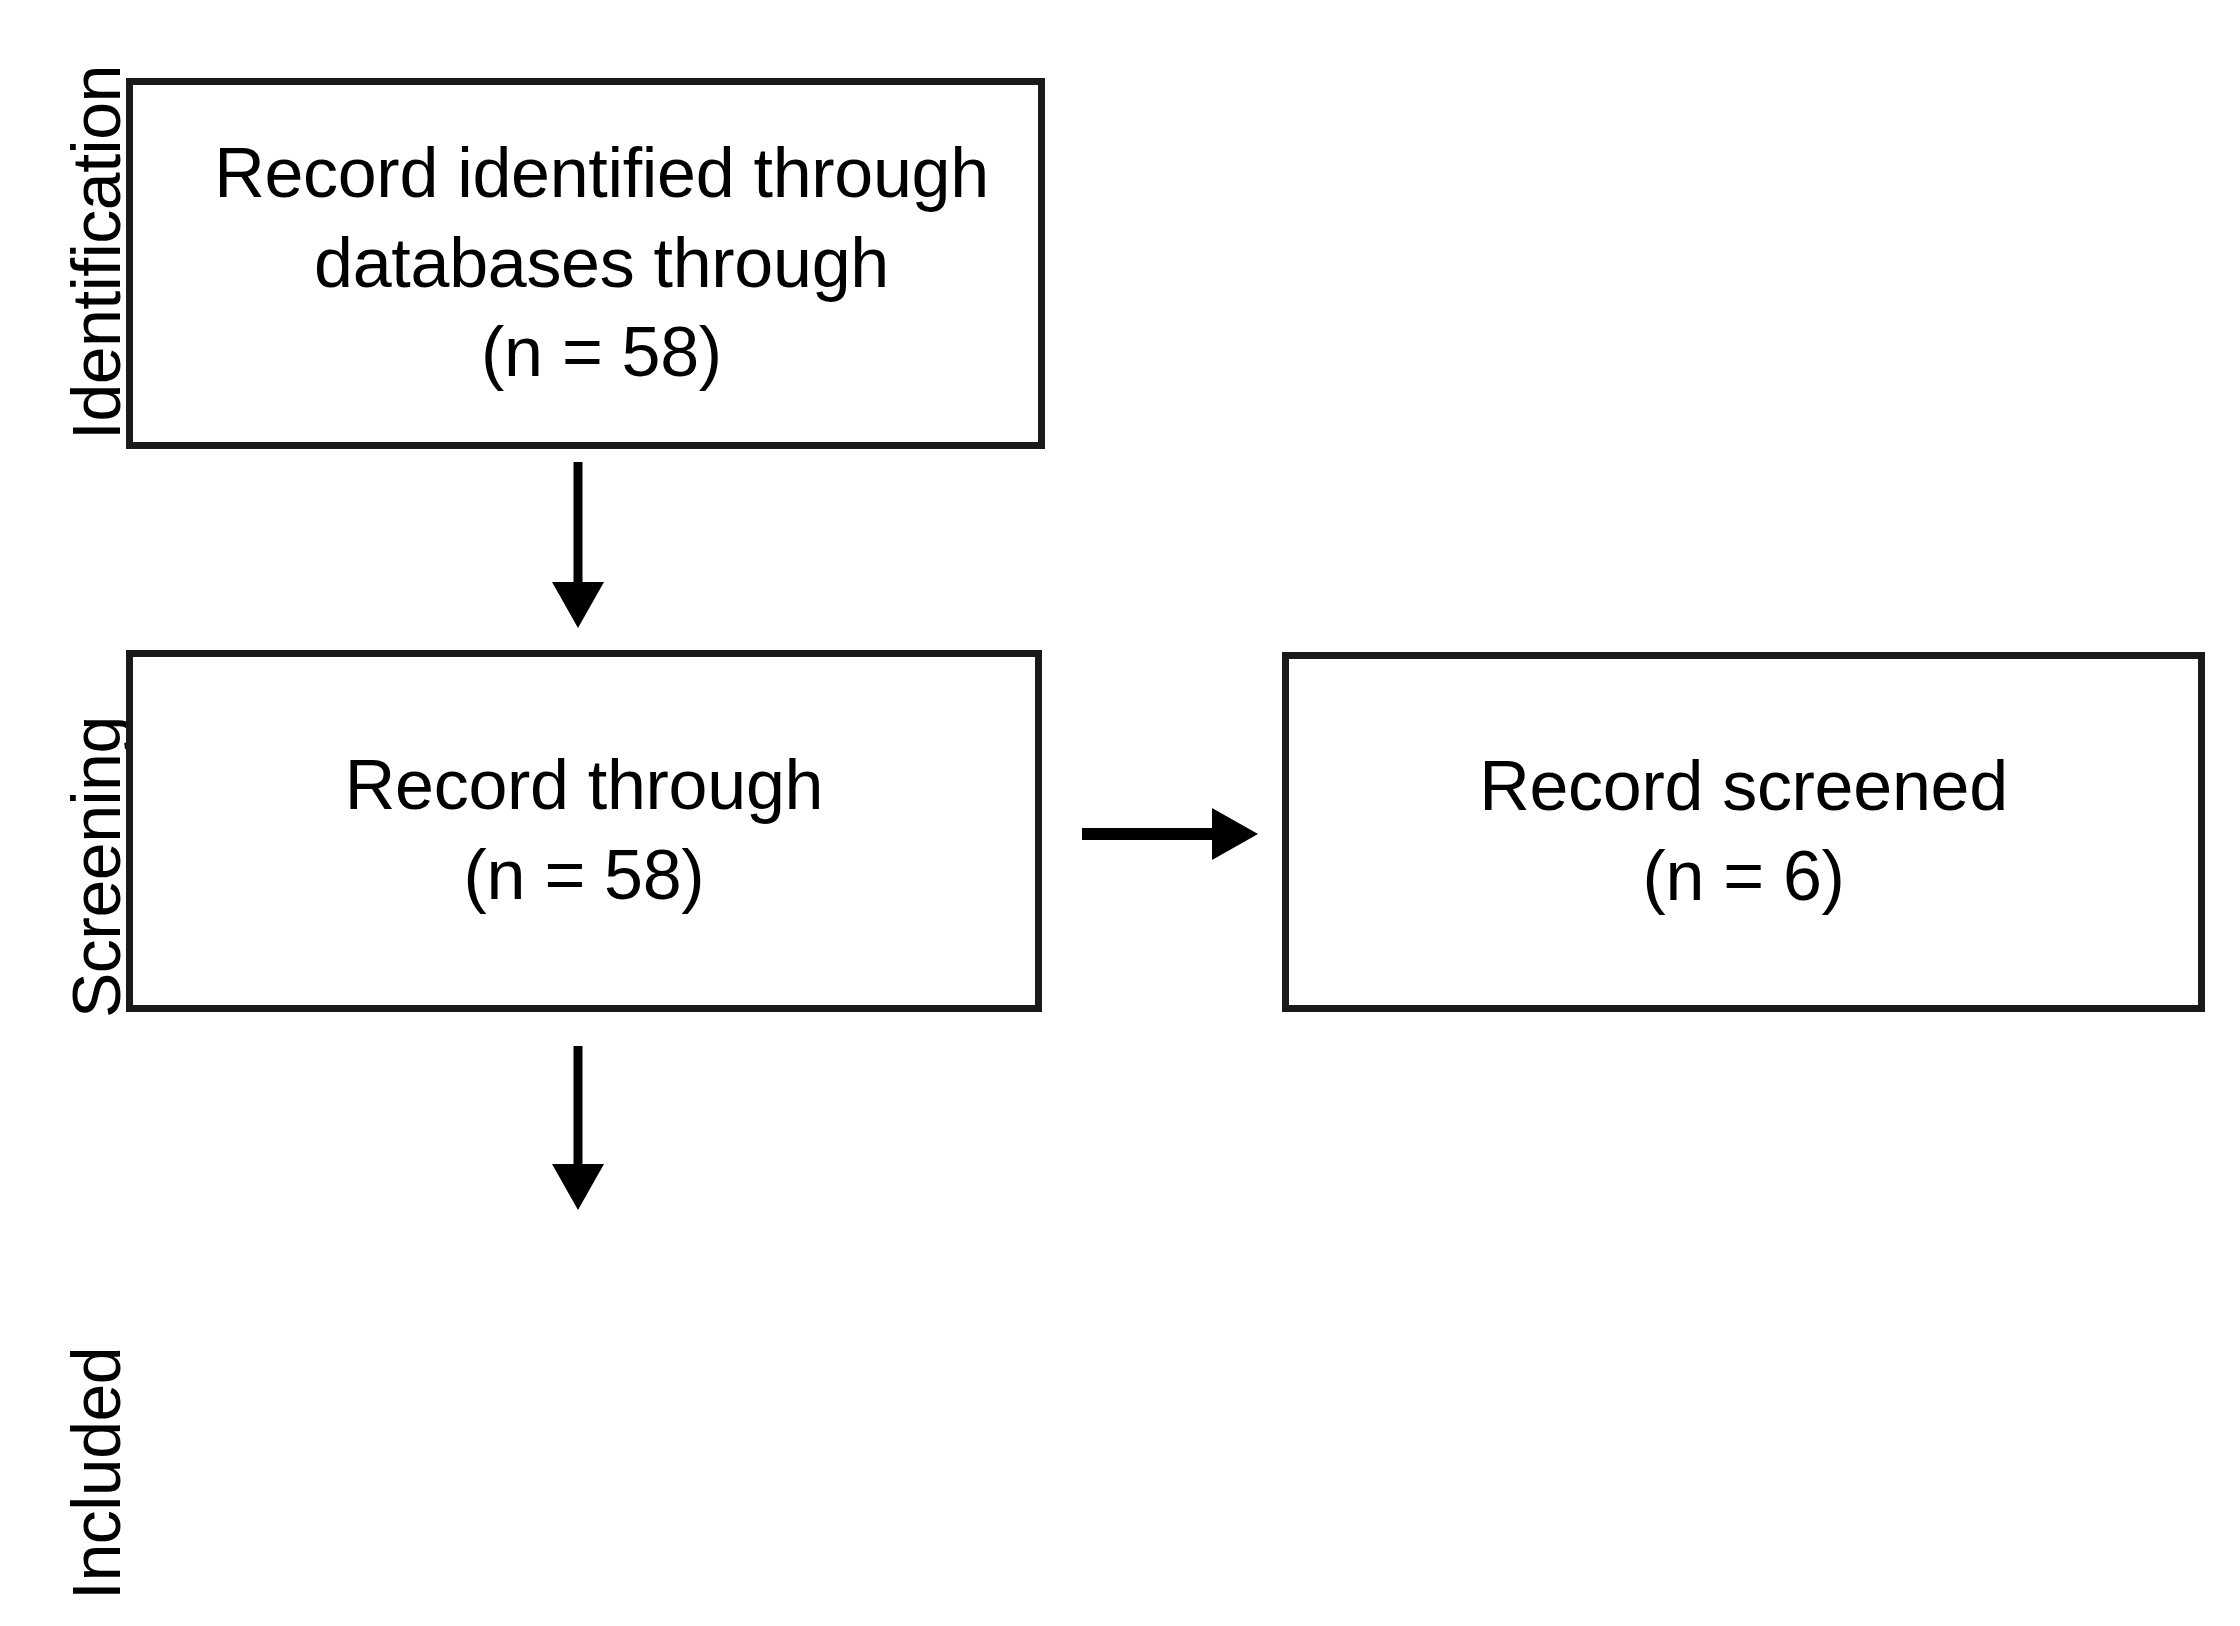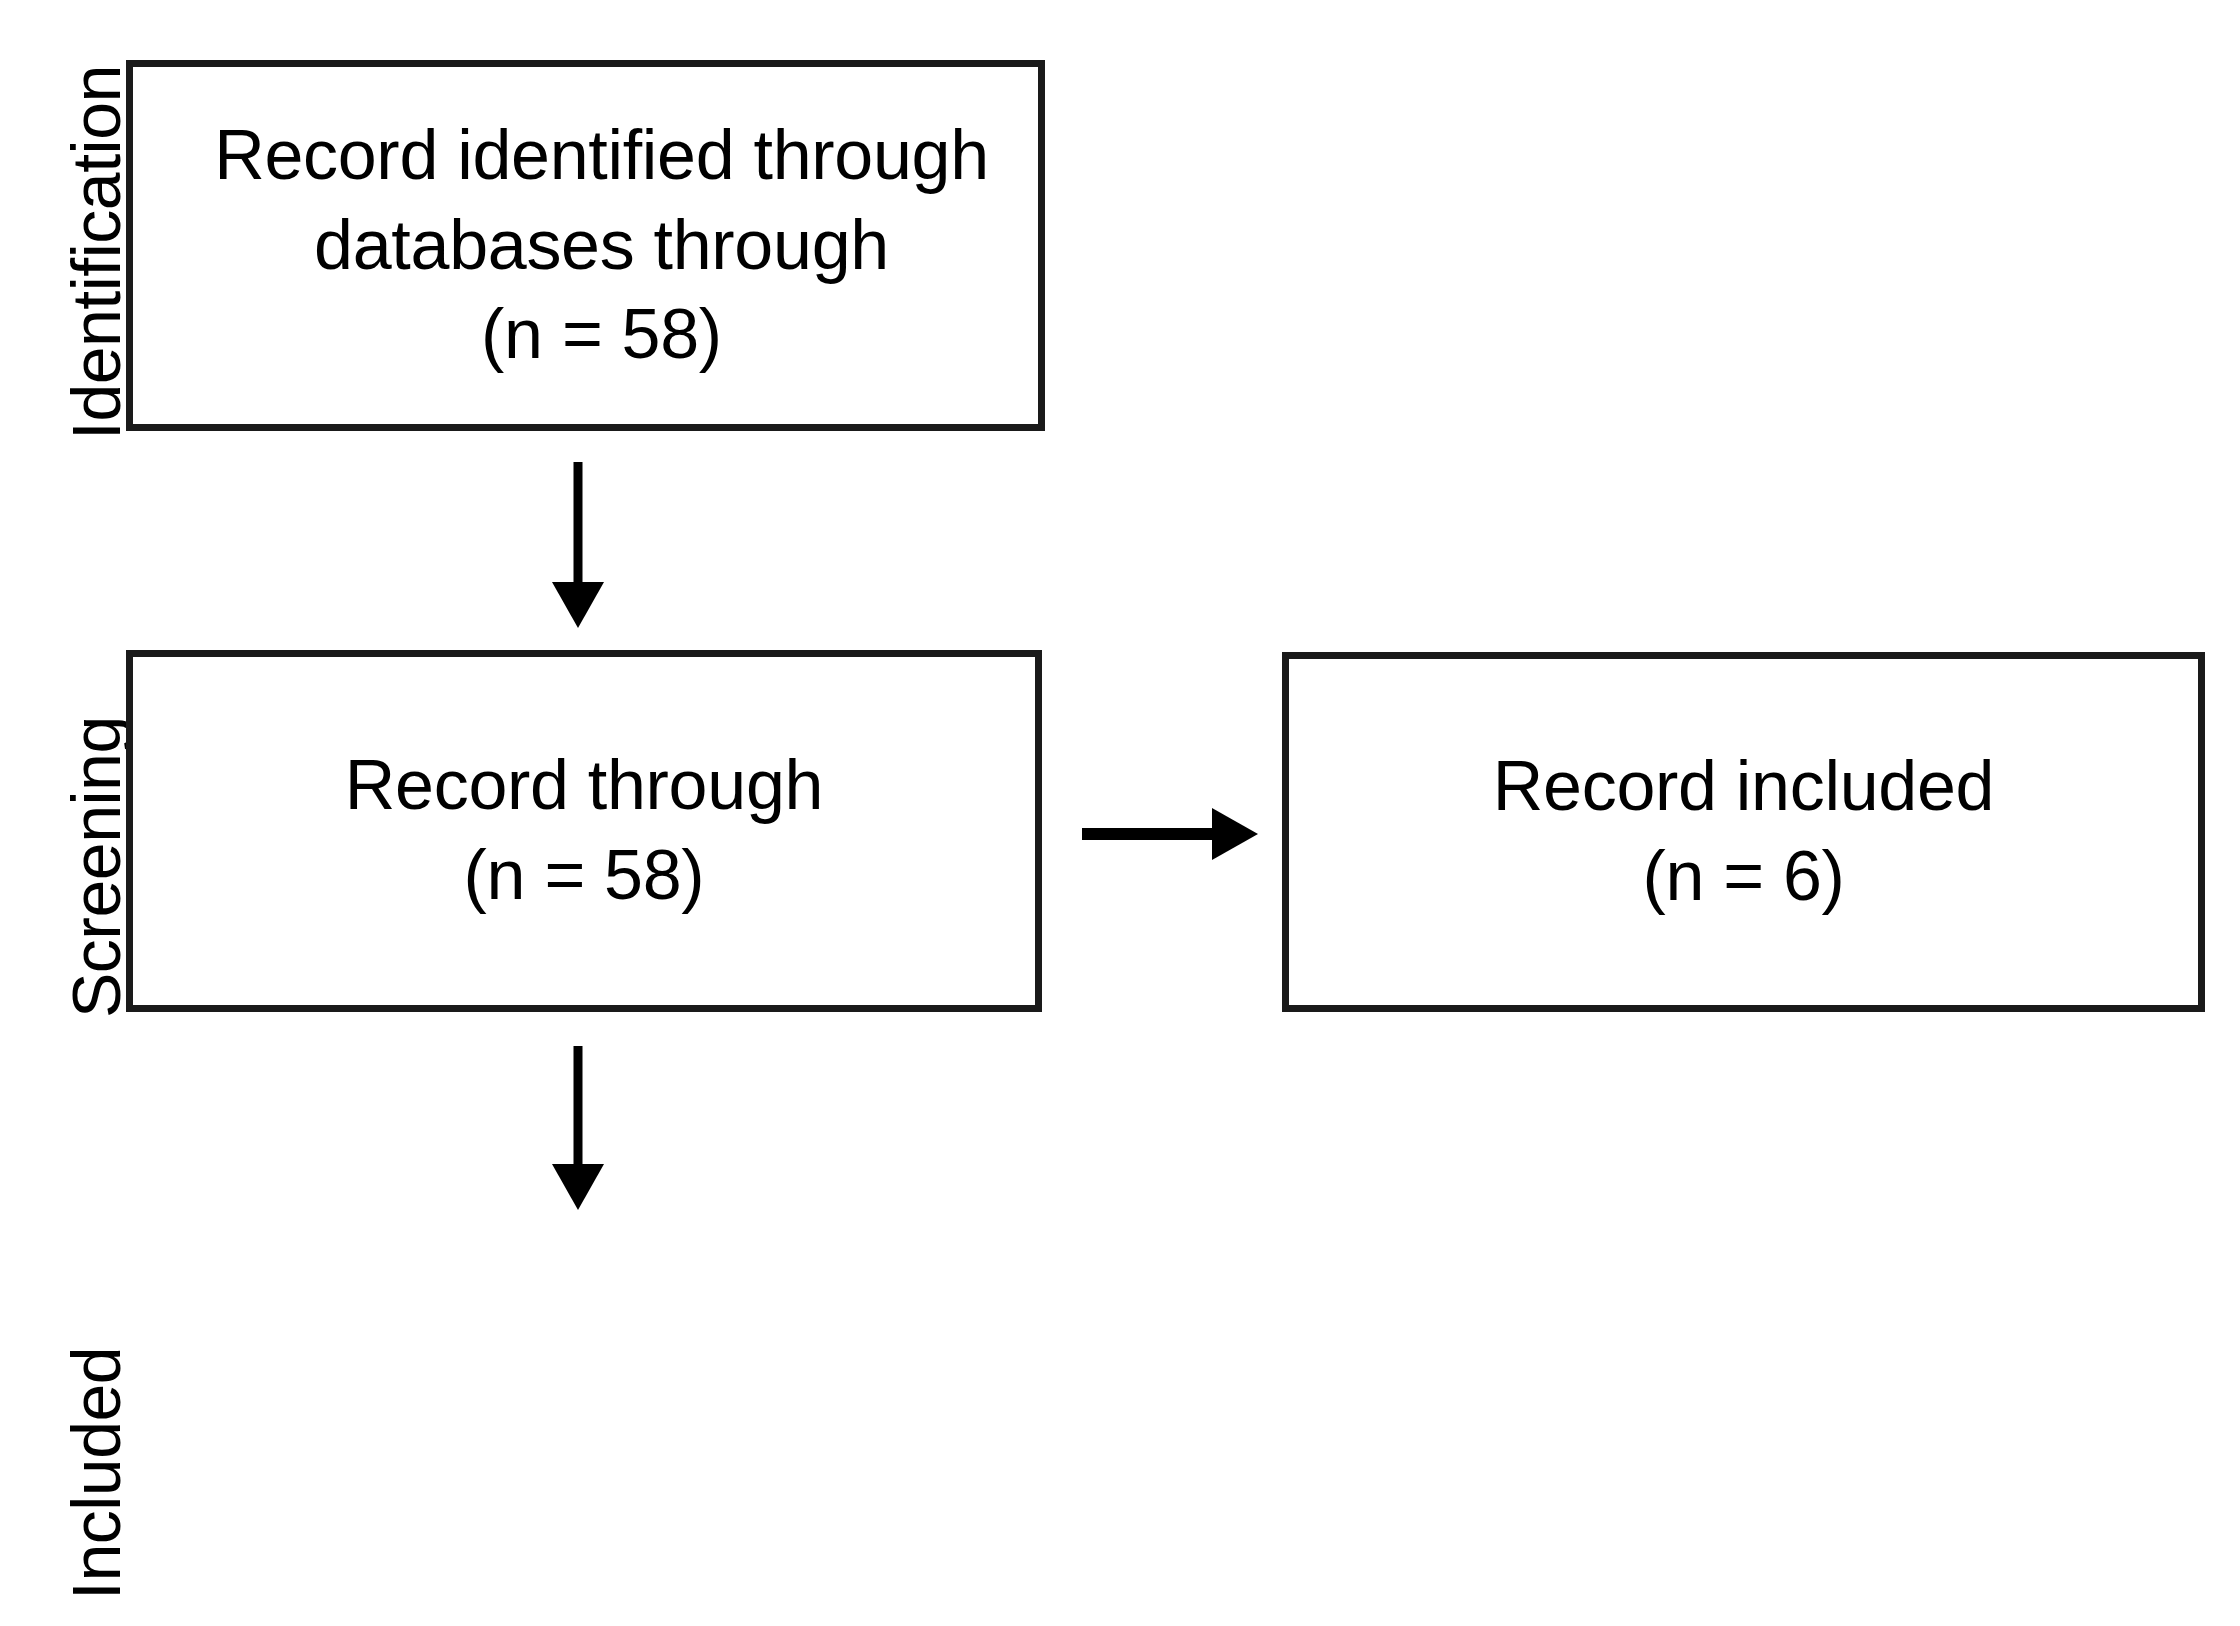--- a/index.html
+++ b/index.html
@@ -106,21 +106,21 @@
 <body>
 
 <div id="canvas">
 
   <div class="stage-label" style="left: 62px; top: 440px; transform: rotate(-90deg);">Identification</div>
 
   <div class="stage-label" style="left: 62px; top: 1018px; transform: rotate(-90deg);">Screening</div>
 
   <div class="stage-label" style="left: 62px; top: 1600px; transform: rotate(-90deg);">Included</div>
 
-  <div class="flow-box" style="left: 126px; top: 60px; width: 919px; height: 371px; padding-left: 32px;">
+  <div class="flow-box" style="left: 126px; top: 78px; width: 919px; height: 371px; padding-left: 32px;">
     <div class="box-line">Record identified through</div>
     <div class="box-line">databases through</div>
     <div class="box-line">(n = 58)</div>
   </div>
 
   <div class="arrow-v" style="left: 552px; top: 462px; width: 52px; height: 166px;">
     <div class="shaft" style="height: 126px;"></div>
     <div class="head"></div>
   </div>
 
@@ -128,21 +128,21 @@
     <div class="box-line">Record through</div>
     <div class="box-line">(n = 58)</div>
   </div>
 
   <div class="arrow-h" style="left: 1082px; top: 808px; width: 176px; height: 52px;">
     <div class="shaft" style="width: 136px;"></div>
     <div class="head"></div>
   </div>
 
   <div class="flow-box" style="left: 1282px; top: 652px; width: 923px; height: 360px;">
-    <div class="box-line">Record included</div>
+    <div class="box-line">Record screened</div>
     <div class="box-line">(n = 6)</div>
   </div>
 
   <div class="arrow-v" style="left: 552px; top: 1046px; width: 52px; height: 164px;">
     <div class="shaft" style="height: 124px;"></div>
     <div class="head"></div>
   </div>
 
 
 </div>

